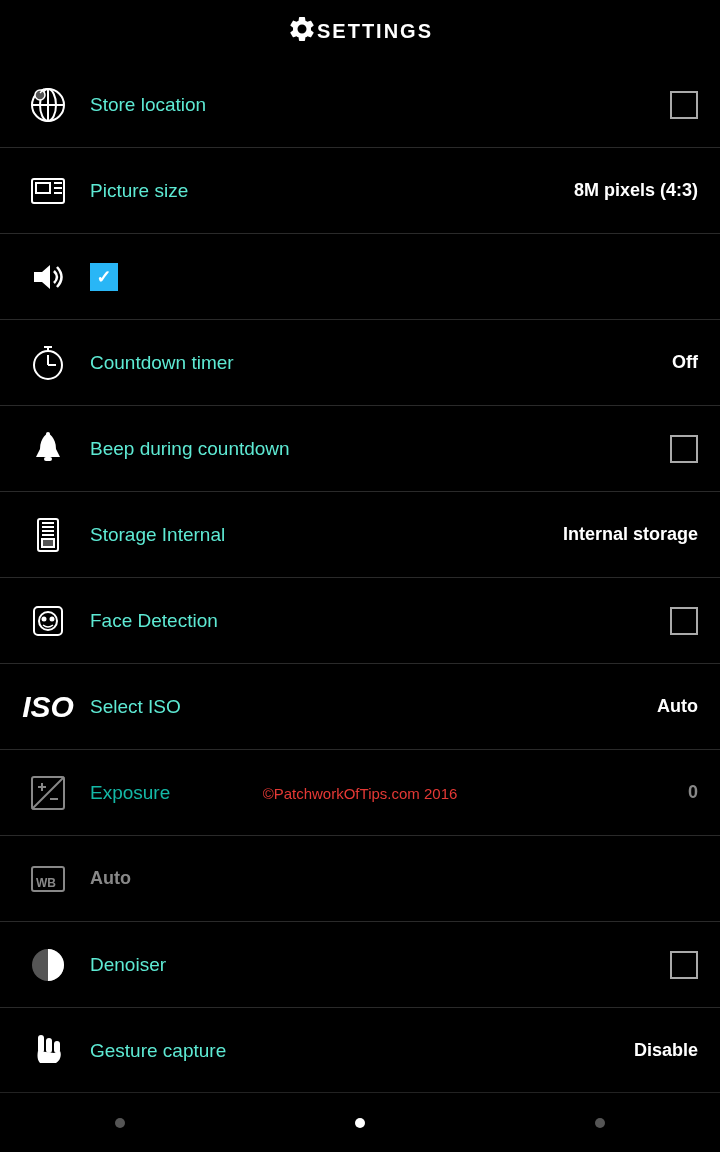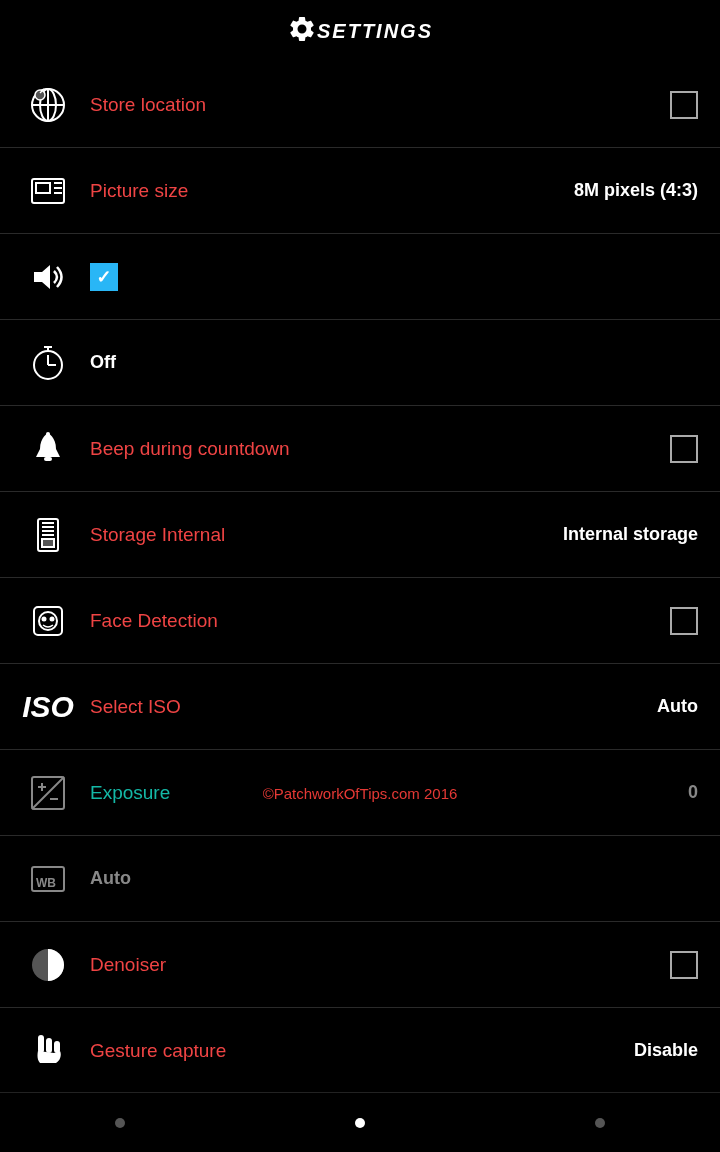--- a/index.html
+++ b/index.html
@@ -11,21 +11,20 @@
       width: 720px;
       min-height: 1152px;
       overflow-x: hidden;
     }
 
     .header {
       display: flex;
       align-items: center;
       justify-content: center;
       padding: 14px 0 14px 0;
-      font-style: italic;
     }
 
     .header-title {
       font-size: 20px;
       font-weight: bold;
       letter-spacing: 2px;
       color: #fff;
     }
 
     .gear-icon svg {
@@ -57,21 +56,21 @@
 
     .setting-icon svg,
     .setting-icon .icon-text {
       width: 40px;
       height: 40px;
     }
 
     .setting-label {
       flex: 1;
       font-size: 19px;
-      color: #ef4444;
+      color: #5eead4;
     }
 
     .setting-label.dimmed {
       color: #14b8a6;
     }
 
     .setting-value {
       font-size: 18px;
       color: #fff;
       font-weight: bold;
@@ -203,20 +202,21 @@
   <div class="setting-row">
     <div class="setting-icon">
       <svg viewBox="0 0 40 40" width="40" height="40" fill="none" stroke="white" stroke-width="2">
         <circle cx="20" cy="22" r="14"></circle>
         <line x1="20" y1="22" x2="20" y2="12"></line>
         <line x1="20" y1="22" x2="28" y2="22"></line>
         <line x1="16" y1="4" x2="24" y2="4"></line>
         <line x1="20" y1="4" x2="20" y2="8"></line>
       </svg>
     </div>
+    <span class="setting-label">Countdown timer</span>
     <span class="setting-value">Off</span>
   </div>
 
   <div class="setting-row">
     <div class="setting-icon">
       <svg viewBox="0 0 40 40" width="40" height="40" fill="white">
         <path d="M20,4 C20,4 28,8 28,20 L32,28 L8,28 L12,20 C12,8 20,4 20,4 Z" fill="white"></path>
         <rect x="16" y="28" width="8" height="4" rx="2" fill="white"></rect>
         <circle cx="20" cy="5" r="2" fill="white"></circle>
       </svg>

